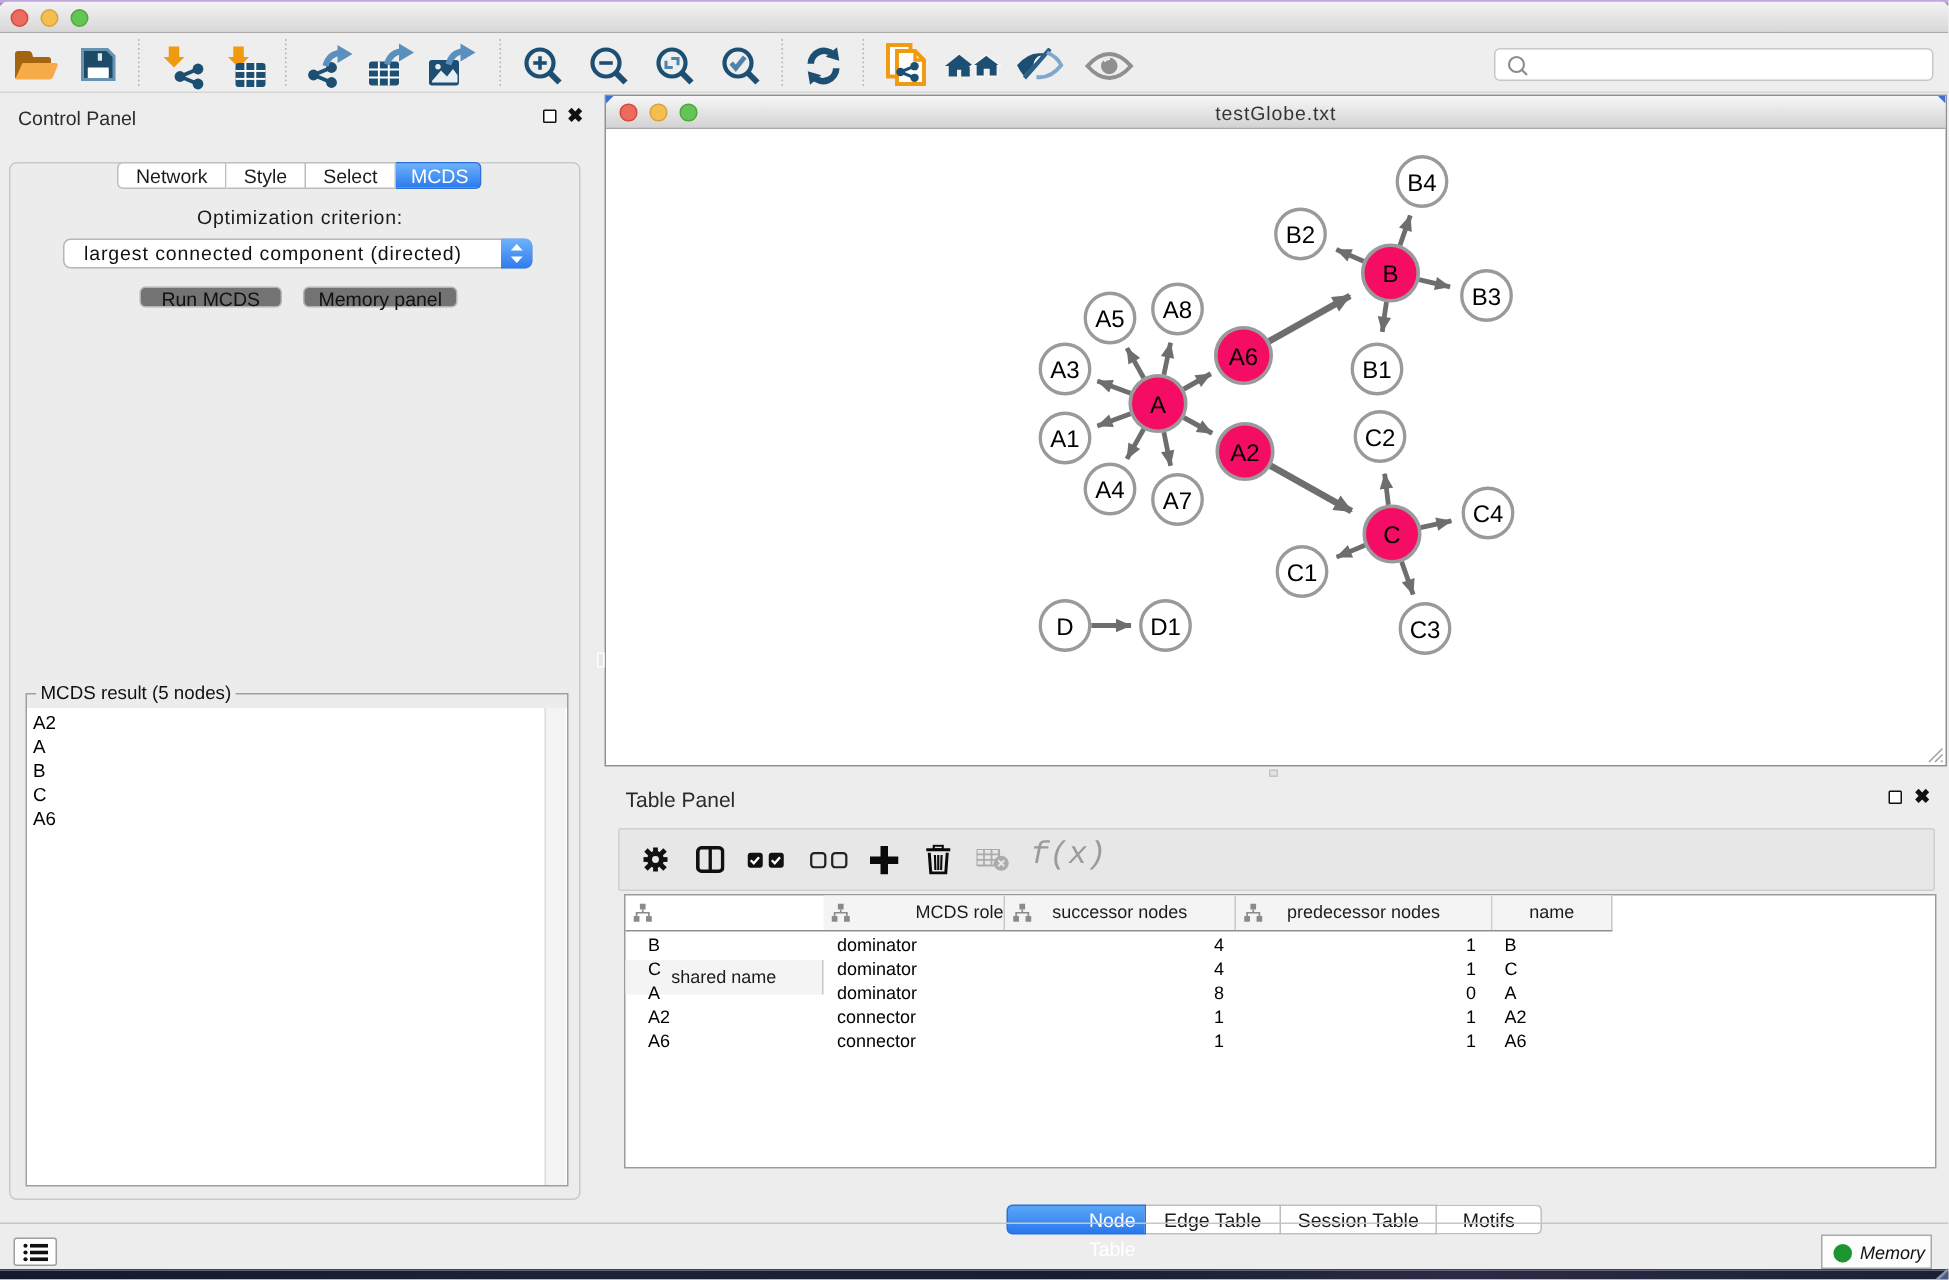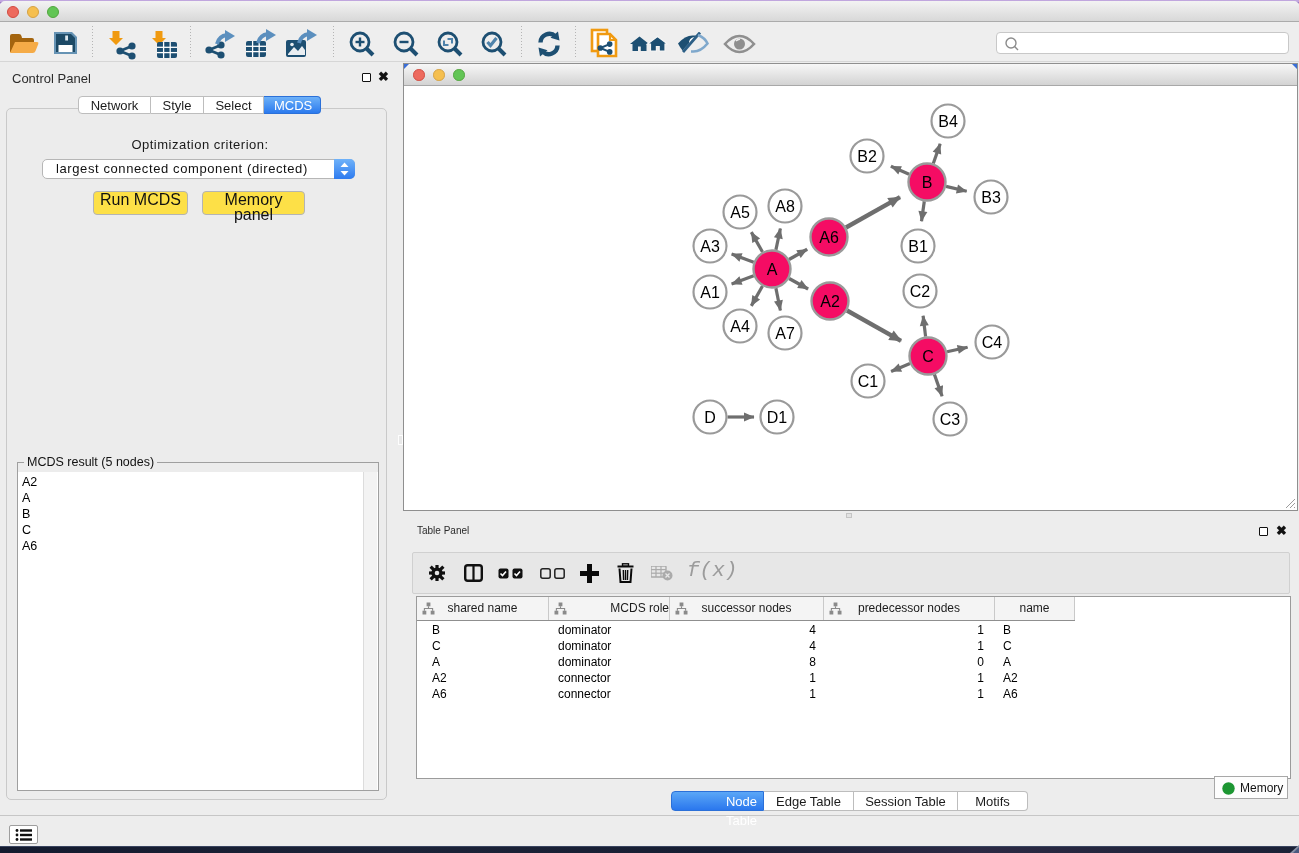--- a/index.html
+++ b/index.html
@@ -13,53 +13,53 @@
 .tl { position:absolute; width:12px; height:12px; border-radius:50%; top:5px; }
 #title-text { width:100%; text-align:center; top:4px; font-size:13px; color:#404040; letter-spacing:0.5px; }
 #toolbar { left:0; top:22px; width:1299px; height:40px; background:#eeeeee; border-bottom:1px solid #d6d6d6; }
 .sep { position:absolute; top:4px; height:32px; width:1px; background-image:linear-gradient(#b5b5b5 34%, rgba(0,0,0,0) 0%); background-size:1px 3px; }
 #search { left:996px; top:10px; width:293px; height:22px; background:#fff; border:1px solid #c8c8c8; border-radius:4px; }
 
 #cp-title { left:12px; top:71px; font-size:13px; color:#2b2b2b; }
 .float-ico { position:absolute; width:9px; height:9px; border:1.6px solid #111; border-radius:1px; background:#fff; }
 .x-ico { position:absolute; font-size:13px; font-weight:bold; color:#111; }
 #cp-panel { left:6px; top:108px; width:381px; height:692px; background:#ececec; border:1px solid #c9c9c9; border-radius:5px; }
-.tabs { position:absolute; display:flex; }
+.tabs { position:absolute; display:flex;margin-top:12px; }
 .tab { height:18px; line-height:17px; font-size:13px; text-align:center; background:#fff; border:1px solid #bdbdbd; border-left:none; color:#1c1c1c; padding:0 10px; }
 .tab.first { border-left:1px solid #bdbdbd; border-radius:4px 0 0 4px; }
 .tab.last { border-radius:0 4px 4px 0; }
 .tab.sel { background:linear-gradient(#6db1f8,#2b7aee); color:#fff; border-color:#2b70d8; }
 #opt-label { left:3px; top:137px; width:394px; letter-spacing:0.5px; text-align:center; font-size:13px; color:#1a1a1a; }
 #combo { left:42px; top:159px; width:313px; height:20px; background:#fff; border:1px solid #b6b6b6; border-radius:5px; font-size:13px; letter-spacing:0.6px; color:#111; line-height:18px; padding-left:13px; }
 #combo-btn { left:334px; top:159px; width:21px; height:20px; background:linear-gradient(#6fb2f9,#2e7bef); border-radius:0 5px 5px 0; }
-.btn { position:absolute; height:24px; background:#fde047; border:1px solid #b4b4b4; border-radius:4px; font-size:16px; color:#111; text-align:center; line-height:15px; }
+.btn { position:absolute; height:14px; background:#737373; border:1px solid #b4b4b4; border-radius:4px; font-size:13px; color:#111; text-align:center; line-height:15px; }
 #grp { left:17px; top:462px; width:362px; height:329px; border:1px solid #9f9f9f; }
 #grp-label { left:24px; top:455px; font-size:12.5px; background:#ececec; padding:0 3px; color:#111; }
 #grp-list { left:18px; top:472px; width:360px; height:318px; background:#fff; font-size:12.5px; line-height:16px; padding:2px 0 0 4px; color:#000; }
 #grp-scroll { left:363px; top:472px; width:14px; height:318px; background:#f3f3f3; border-left:1px solid #dcdcdc; }
 
 #netwin { left:403px; top:63px; width:895px; height:448px; background:#fff; border:1px solid #8f8f8f; }
 #net-titlebar { left:0; top:0; width:893px; height:22px; background:linear-gradient(#f7f7f7,#d3d3d3); border-bottom:1px solid #a8a8a8; }
 #net-title { width:100%; text-align:center; top:4px; font-size:13px; color:#353535; letter-spacing:0.6px; }
 
-#tp-title { left:417px; top:525px; font-size:10px; color:#2b2b2b; }
+#tp-title { left:417px; top:525px; font-size:14px; color:#2b2b2b; }
 #tp-toolbar { left:412px; top:552px; width:878px; height:42px; background:#e7e7e7; border:1px solid #d0d0d0; border-radius:2px; }
 #tbl { left:416px; top:596px; width:875px; height:183px; background:#fff; border:1px solid #9b9b9b; }
 .th { position:absolute; top:0; height:23px; background:#f4f4f4; border-right:1px solid #c9c9c9; font-size:12px; color:#1c1c1c; text-align:center; line-height:23px; }
 #thead-line { left:0; top:23px; width:658px; height:1px; background:#8f8f8f; }
 .td { position:absolute; font-size:12px; color:#000; }
 
 .btab { height:20px; line-height:19px; font-size:13px; text-align:center; background:#fff; border:1px solid #bdbdbd; border-left:none; color:#1c1c1c; }
 .btab.first { border-left:1px solid #bdbdbd; border-radius:4px 0 0 4px; }
 .btab.last { border-radius:0 4px 4px 0; }
 .btab.sel { background:linear-gradient(#5ba7f7,#2a77ee); color:#fff; border-color:#2b70d8; }
 
 #status-line { left:0; top:815px; width:1299px; height:1px; background:#c6c6c6; }
 #list-btn { left:9px; top:825px; width:29px; height:19px; background:#fff; border:1px solid #9e9e9e; border-radius:2px; }
-#mem-btn { left:1214px; top:776px; width:74px; height:23px; background:#fdfdfd; border:1px solid #a8a8a8; font-size:12.5px; color:#111; }
+#mem-btn { left:1214px; top:823px; width:74px; height:23px; background:#fdfdfd; border:1px solid #a8a8a8; font-size:12.5px; color:#111;font-style:italic; }
 #navy { left:0; top:846px; width:1299px; height:7px; background:linear-gradient(90deg,#131a2e,#1c2338 30%,#171e33 55%,#2c2a44 75%,#1a2136); border-top:1px solid #39445f; }
 </style>
 </head>
 <body>
 <div class="abs" id="purple"></div>
 <div class="abs" id="titlebar">
   <div class="tl" style="left:7px;background:#ed6a5e;border:0.5px solid #d24b41;"></div>
   <div class="tl" style="left:27px;background:#f5bf4f;border:0.5px solid #d6a243;"></div>
   <div class="tl" style="left:47px;background:#62c555;border:0.5px solid #52a63e;"></div>
 </div>
@@ -229,20 +229,21 @@
   <svg class="abs" style="left:0;top:0;z-index:6;" width="5" height="5">
       <path d="M0 0 L5 0 L0 5 Z" fill="#3a6fd8"></path>
     </svg>
 <svg class="abs" style="right:0;top:0;z-index:6;" width="5" height="5">
       <path d="M0 0 L5 0 L5 5 Z" fill="#3a6fd8"></path>
     </svg>
 <div class="abs" id="net-titlebar">
     <div class="tl" style="left:9px;top:5px;width:11.5px;height:11.5px;background:#ed6a5e;border:0.5px solid #d24b41;"></div>
     <div class="tl" style="left:29px;top:5px;width:11.5px;height:11.5px;background:#f5bf4f;border:0.5px solid #d6a243;"></div>
     <div class="tl" style="left:49px;top:5px;width:11.5px;height:11.5px;background:#62c555;border:0.5px solid #52a63e;"></div>
+    <div class="abs" id="net-title">testGlobe.txt</div>
   </div>
   <svg class="abs" style="left:0;top:22px;" width="893" height="424" viewBox="0 0 893 424">
     <defs>
       <marker id="arr" markerUnits="userSpaceOnUse" markerWidth="12" markerHeight="11" refX="10.5" refY="5" orient="auto">
           <path d="M0.5,0.5 L11,5 L0.5,9.5 Z" fill="#6e6e6e"></path>
         </marker>
       <marker id="arrB" markerUnits="userSpaceOnUse" markerWidth="14" markerHeight="13" refX="12" refY="6" orient="auto">
           <path d="M0.5,0.5 L13,6 L0.5,11.5 Z" fill="#6e6e6e"></path>
         </marker>
     </defs>
@@ -370,21 +371,21 @@
         <line x1="0" y1="7.2" x2="15" y2="7.2" stroke="#ababab" stroke-width="1.2"></line>
 <line x1="5" y1="0" x2="5" y2="11" stroke="#ababab" stroke-width="1.2"></line>
         <line x1="10" y1="0" x2="10" y2="11" stroke="#ababab" stroke-width="1.2"></line>
 <circle cx="16.5" cy="9.5" r="5" stroke="none"></circle>
         <path d="M14.5 7.5 L18.5 11.5 M18.5 7.5 L14.5 11.5" stroke="#e7e7e7" stroke-width="1.3"></path>
       </g>
     </svg>
 <div class="abs" style="left:274px;top:6px;font-family:Liberation Mono, monospace;font-style:italic;font-size:21px;color:#9b9b9b;">f(x)</div>
 </div>
 <div class="abs" id="tbl">
-  <div class="th" style="left:0px;width:132px;">shared name</div>
+  <div class="th" style="left:0px;width:132px;margin-top:43px;">shared name</div>
 <svg class="abs" style="left:5px;top:5px;" width="13" height="13" viewBox="0 0 13 13">
       <g fill="#8a8a8a">
         <rect x="4.6" y="0.5" width="3.8" height="3.8"></rect>
         <rect x="0.5" y="8.7" width="3.8" height="3.8"></rect>
         <rect x="8.7" y="8.7" width="3.8" height="3.8"></rect>
         <path d="M6.5 4.3 L6.5 6.5 M2.4 8.7 L2.4 6.5 L10.6 6.5 L10.6 8.7" stroke="#8a8a8a" fill="none" stroke-width="1.1"></path>
       </g>
     </svg>
 <div class="th" style="left:132px;width:121px;text-align:right;">MCDS role</div>
 <svg class="abs" style="left:137px;top:5px;" width="13" height="13" viewBox="0 0 13 13">

